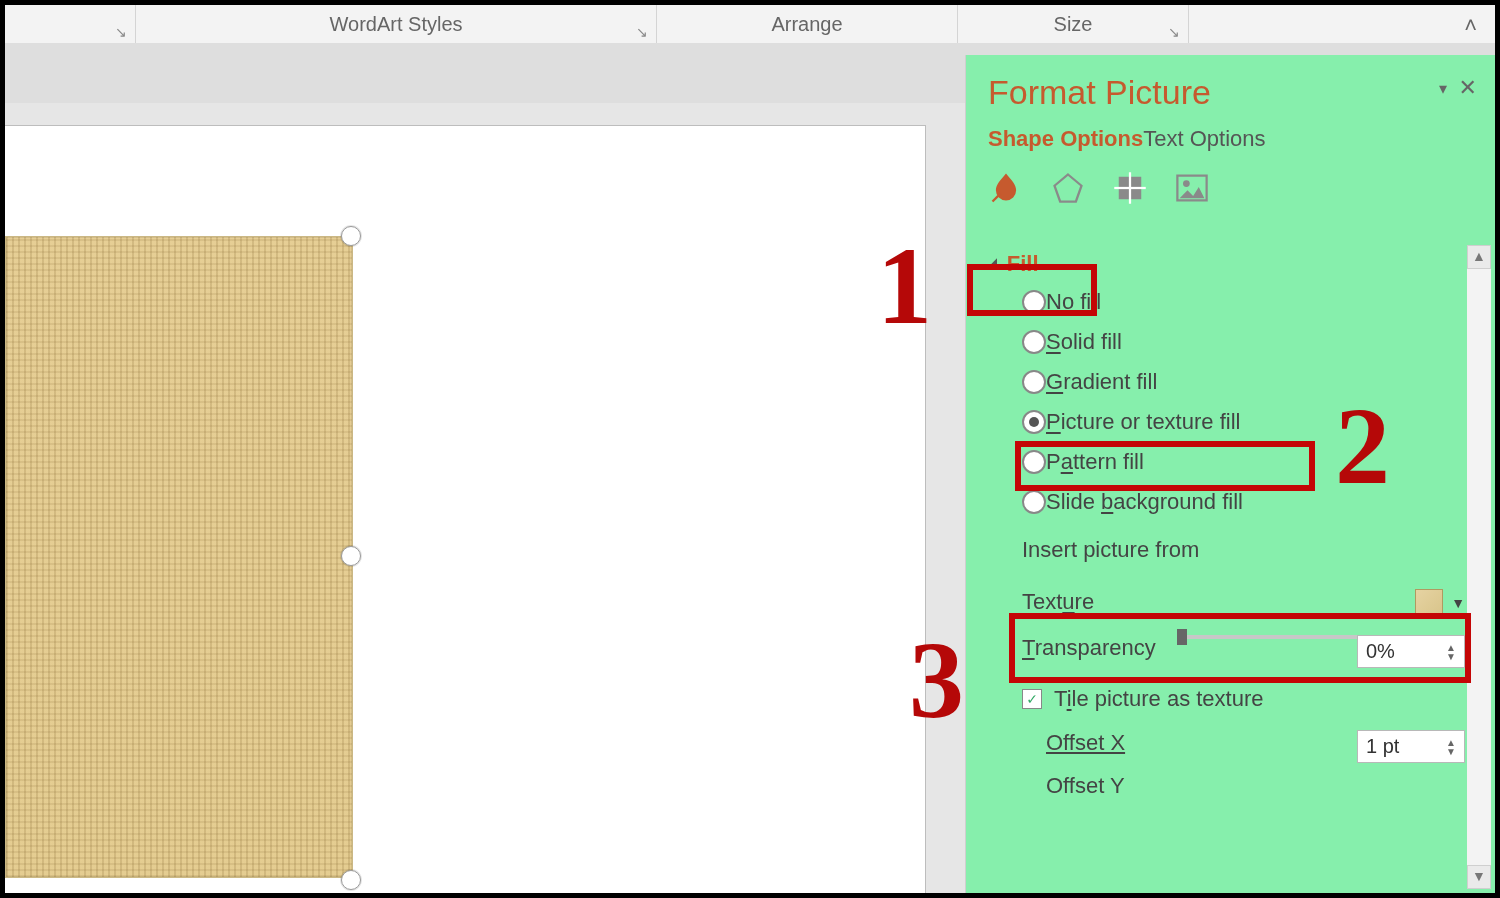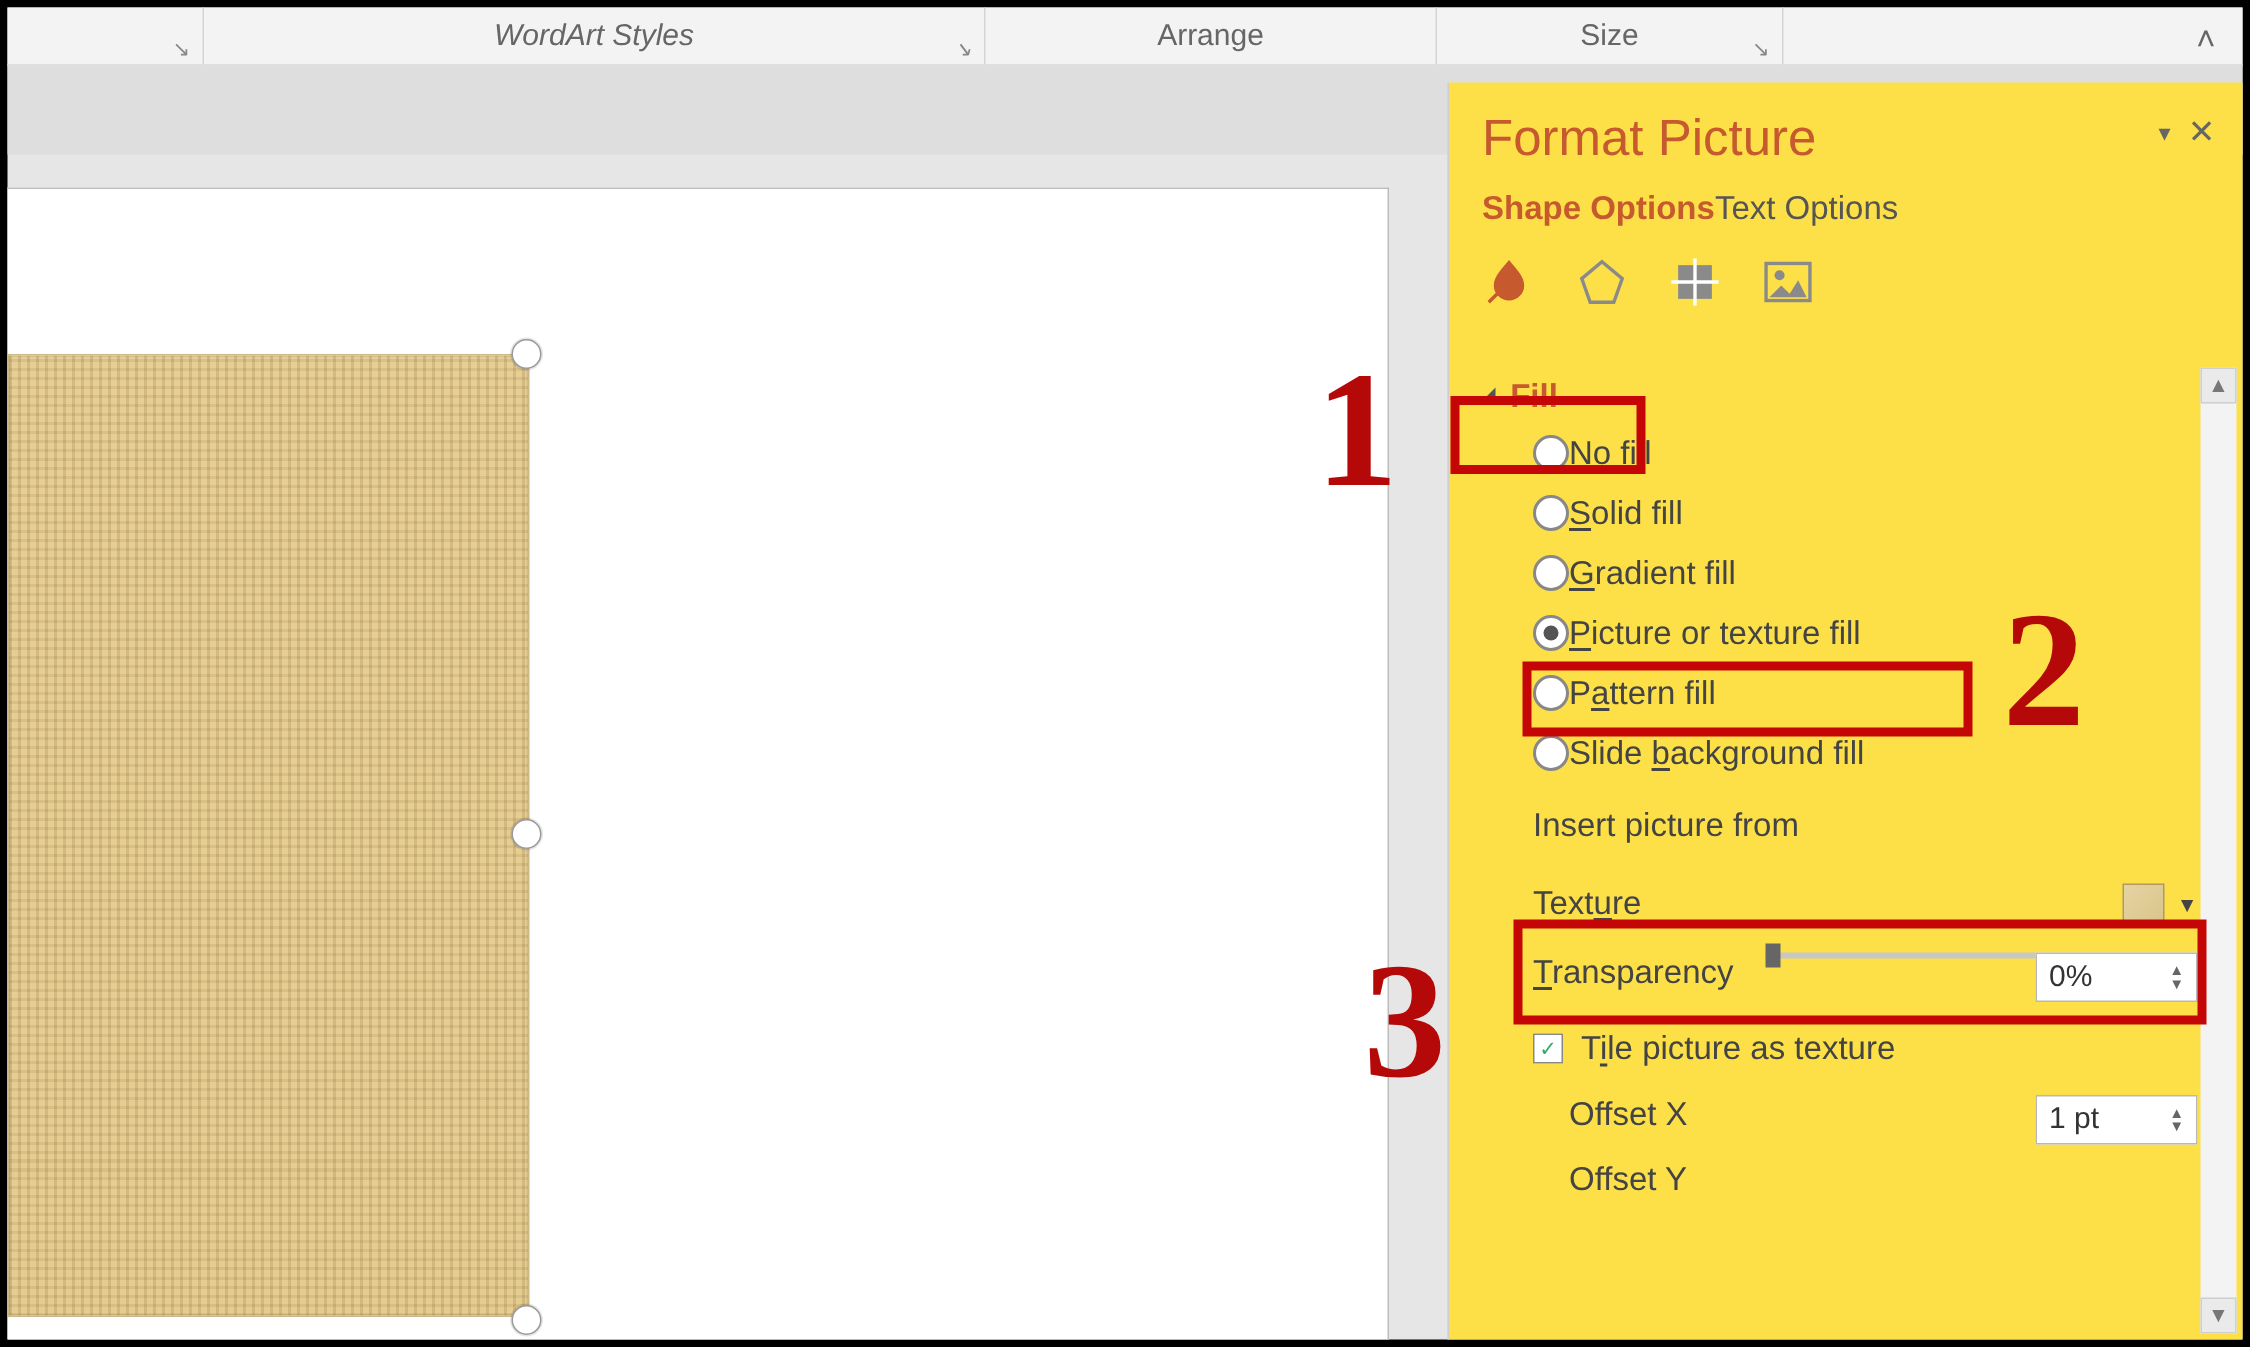--- a/index.html
+++ b/index.html
@@ -96,21 +96,21 @@
     border: 1px solid #9a9a9a;
     box-shadow: 0 0 0 1px rgba(0,0,0,.1);
   }
   
   .pane {
     position: absolute;
     top: 50px;
     right: 0;
     bottom: 0;
     width: 530px;
-    background: #fde047;
+    background: #86efac;
     border-left: 1px solid #cfcfcf;
     box-sizing: border-box;
   }
   .pane-title {
     font-size: 34px;
     color: #c65a2e;
     padding: 18px 22px 6px 22px;
     font-weight: 400;
   }
   .pane-close {
@@ -276,21 +276,21 @@
 </style>
 </head>
 <body>
 
 <div class="outer">
 
   <div class="groups-row">
     <div class="group" style="width:130px;">
       <span class="launcher">↘</span>
     </div>
-    <div class="group" style="width:520px;font-style:italic;">
+    <div class="group" style="width:520px;">
       <span>WordArt Styles</span>
       <span class="launcher">↘</span>
     </div>
     <div class="group" style="width:300px;">
       <span>Arrange</span>
     </div>
     <div class="group" style="width:230px;">
       <span>Size</span>
       <span class="launcher">↘</span>
     </div>
@@ -402,21 +402,21 @@
             </span>
         </span>
       </div>
 
       <div class="chk-row">
         <span class="chk">✓</span>
         <span><span>T</span><span class="u">i</span><span>le picture as texture</span></span>
       </div>
 
       <div class="kv-row">
-        <span class="label" style="padding-left:24px;">Offset X</span>
+        <span class="label" style="padding-left:24px;text-decoration:underline;">Offset X</span>
         <span class="numbox">
           <span>1 pt</span>
           <span class="spin">
               <span>▲</span>
               <span>▼</span>
             </span>
         </span>
       </div>
 
       <div class="kv-row" style="padding-top:10px;">

